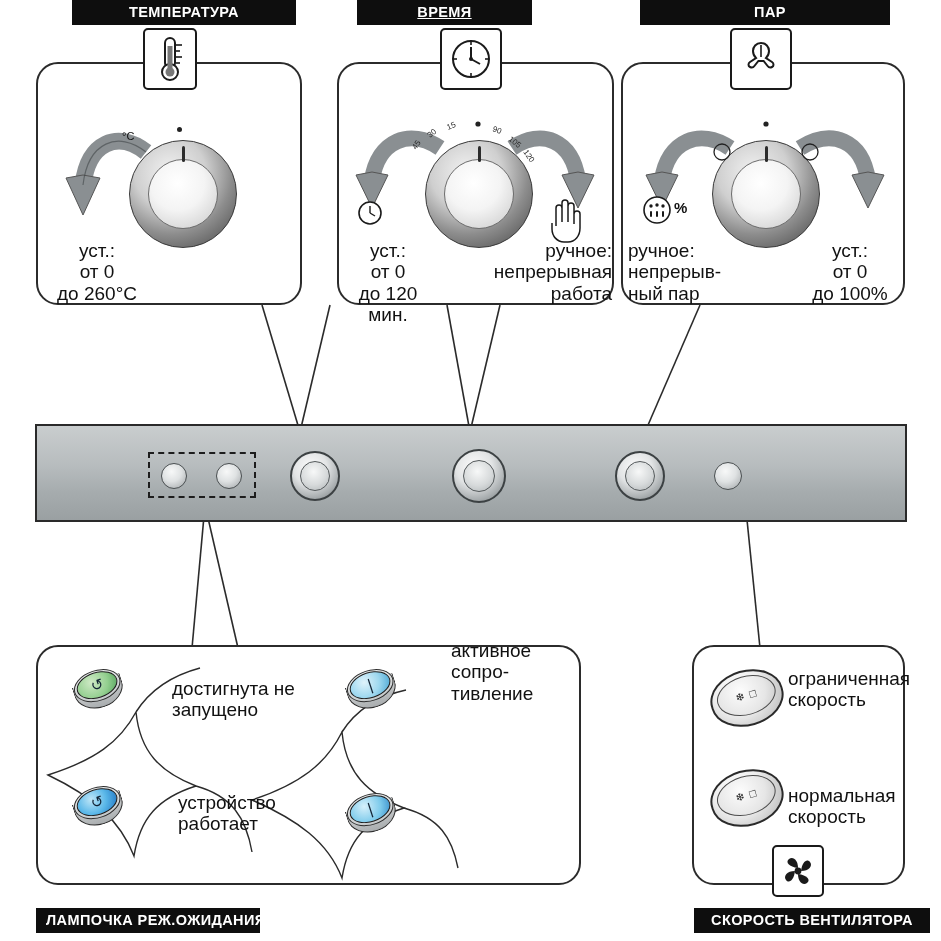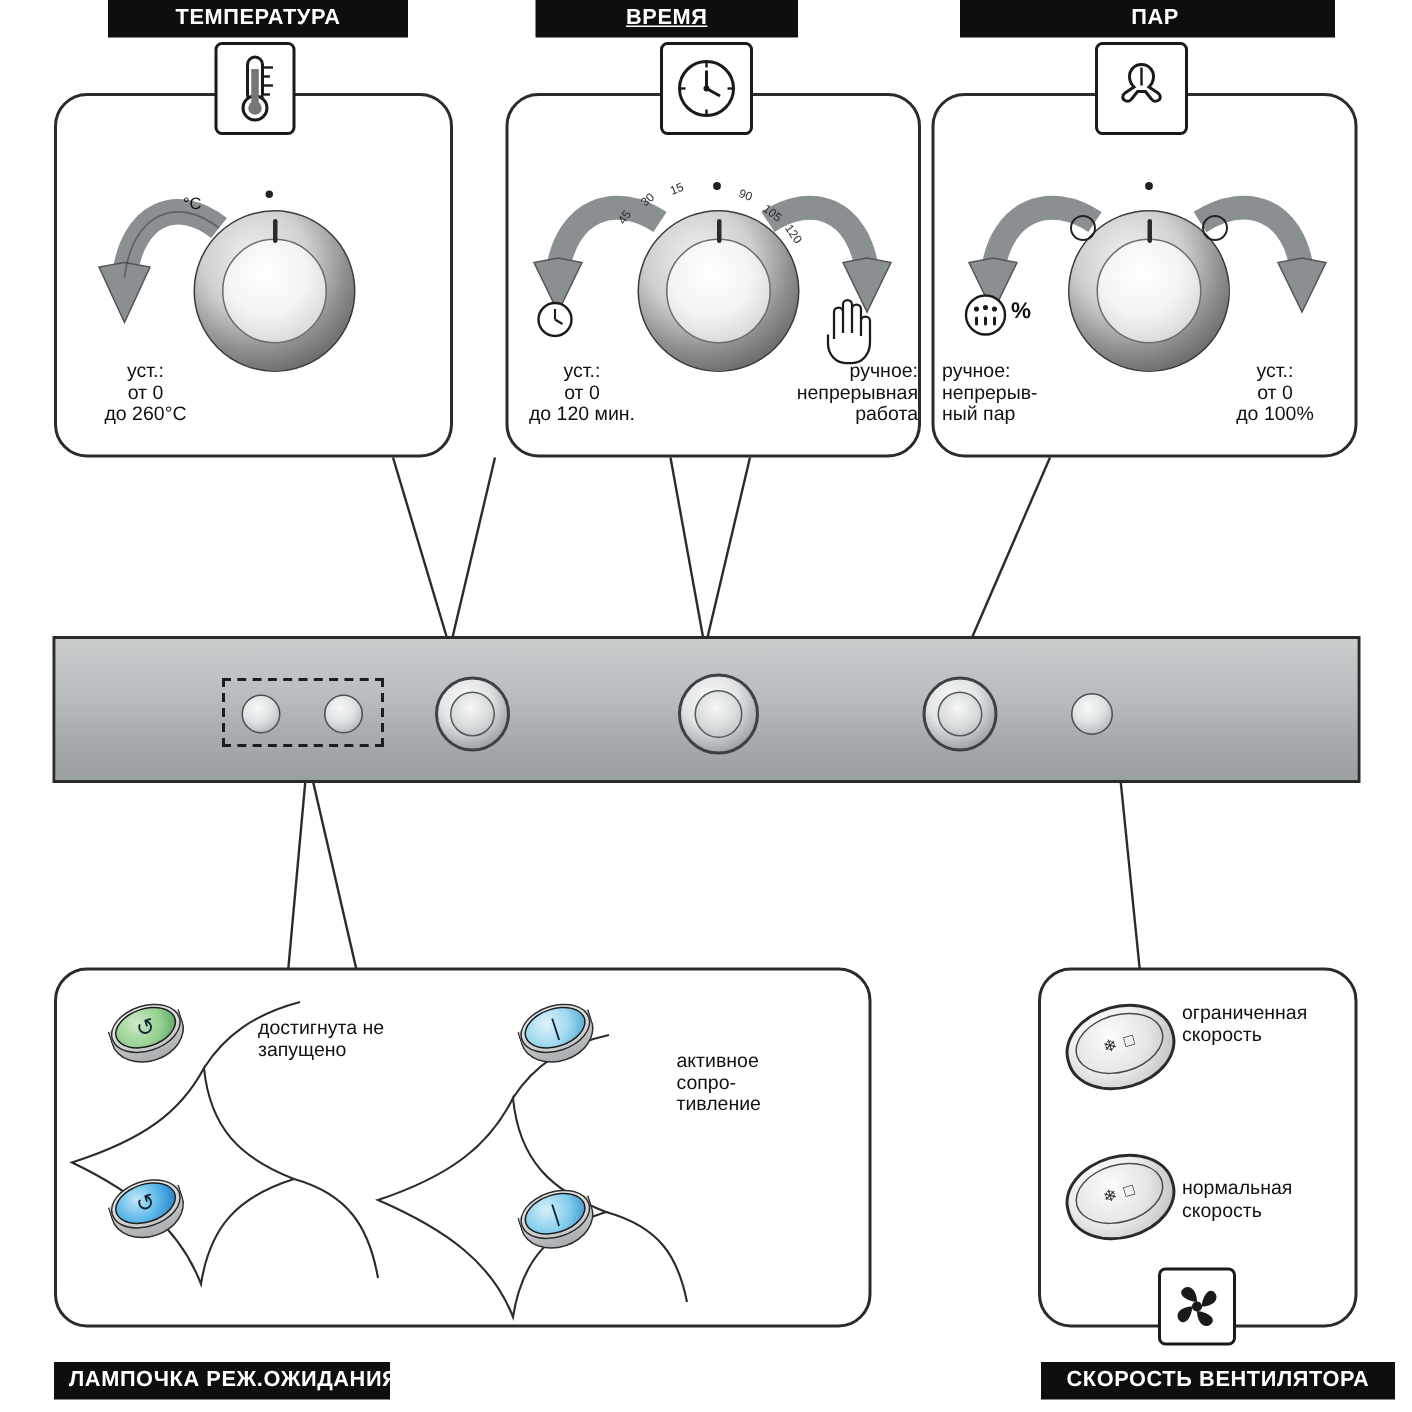--- a/index.html
+++ b/index.html
@@ -63,21 +63,21 @@
     box-sizing:border-box;
   }
   .knob .pointer{
     position:absolute;
     width:3px;background:#2b2b2b;border-radius:2px;
   }
 
   
   .txt{
     position:absolute;
-    font-size:13px;
+    font-size:19px;
     line-height:1.13;
     color:#111;
     white-space:pre-line;
   }
   .txt.c{text-align:center;}
   .txt.r{text-align:right;}
   .txt.l{text-align:left;}
 
   
   .bar{
@@ -190,21 +190,21 @@
     <path d="M700,305 L645,432" stroke="#2b2b2b" stroke-width="1.6" fill="none"></path>
 
     <path d="M205,505 L238,648" stroke="#2b2b2b" stroke-width="1.6" fill="none"></path>
     <path d="M205,505 L192,648" stroke="#2b2b2b" stroke-width="1.6" fill="none"></path>
     <path d="M745,500 L760,648" stroke="#2b2b2b" stroke-width="1.6" fill="none"></path>
 
     <path d="M38,428 L120,452 L800,452 L900,430" stroke="#4a4f51" stroke-width="1.2" fill="none" opacity=".65"></path>
     <path d="M38,518 L120,498 L800,498 L902,518" stroke="#4a4f51" stroke-width="1.2" fill="none" opacity=".65"></path>
   </svg>
 
-  <div class="tag" style="left:72px;top:0;width:200px;">ТЕМПЕРАТУРА</div>
+  <div class="tag" style="left:72px;top:0;width:224px;">ТЕМПЕРАТУРА</div>
   <div class="tag" style="left:357px;top:0;width:175px;text-decoration:underline;">ВРЕМЯ</div>
   <div class="tag" style="left:640px;top:0;width:250px;padding-left:20px;">ПАР</div>
 
   <div class="panel" style="left:36px;top:62px;width:266px;height:243px;"></div>
 
   <div class="iconbox" style="left:143px;top:28px;width:54px;height:62px;">
     <svg width="40" height="50" viewBox="0 0 40 50">
       <rect x="15" y="4" width="10" height="30" rx="5" fill="#fff" stroke="#1a1a1a" stroke-width="2"></rect>
       <circle cx="20" cy="38" r="8" fill="#fff" stroke="#1a1a1a" stroke-width="2"></circle>
       <rect x="17.5" y="12" width="5" height="26" fill="#777"></rect>
@@ -365,29 +365,31 @@
     <div class="glass g-green">↺</div>
   </div>
   <div class="txt" style="left:172px;top:678px;width:150px;">достигнута не
 запущено</div>
 
   <div class="pill" style="left:345px;top:668px;">
     <div class="base"></div>
       <div class="cap" style="background:linear-gradient(180deg,#e9ebec,#c5c9ca);"></div>
     <div class="glass g-cyan">❘</div>
   </div>
-  <div class="txt" style="left:451px;top:700px;width:130px;">активное
+  <div class="txt" style="left:451px;top:640px;width:130px;">активное
 сопро-
 тивление</div>
 
   <div class="pill" style="left:72px;top:785px;">
     <div class="base"></div>
       <div class="cap" style="background:linear-gradient(180deg,#e9ebec,#c5c9ca);"></div>
     <div class="glass g-blue">↺</div>
   </div>
+  <div class="txt" style="left:178px;top:792px;width:140px;">устройство
+работает</div>
 
   <div class="pill" style="left:345px;top:792px;">
     <div class="base"></div>
       <div class="cap" style="background:linear-gradient(180deg,#e9ebec,#c5c9ca);"></div>
     <div class="glass g-lblue">❘</div>
   </div>
 
   <div class="panel" style="left:692px;top:645px;width:213px;height:240px;"></div>
 
   <div class="fanknob" style="left:710px;top:670px;">

